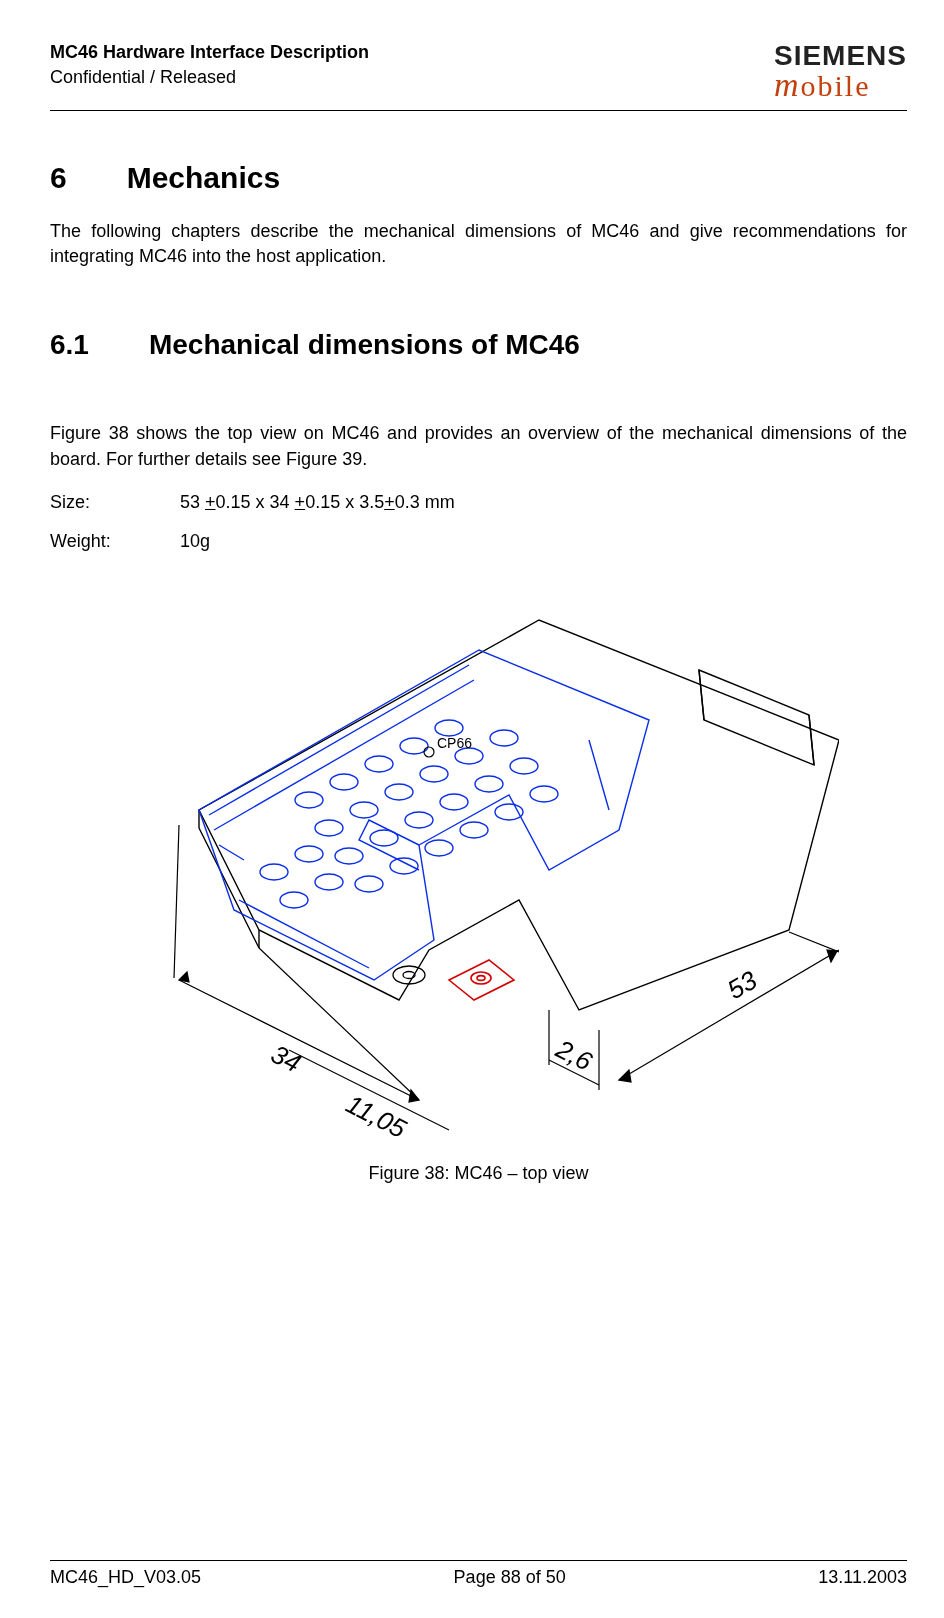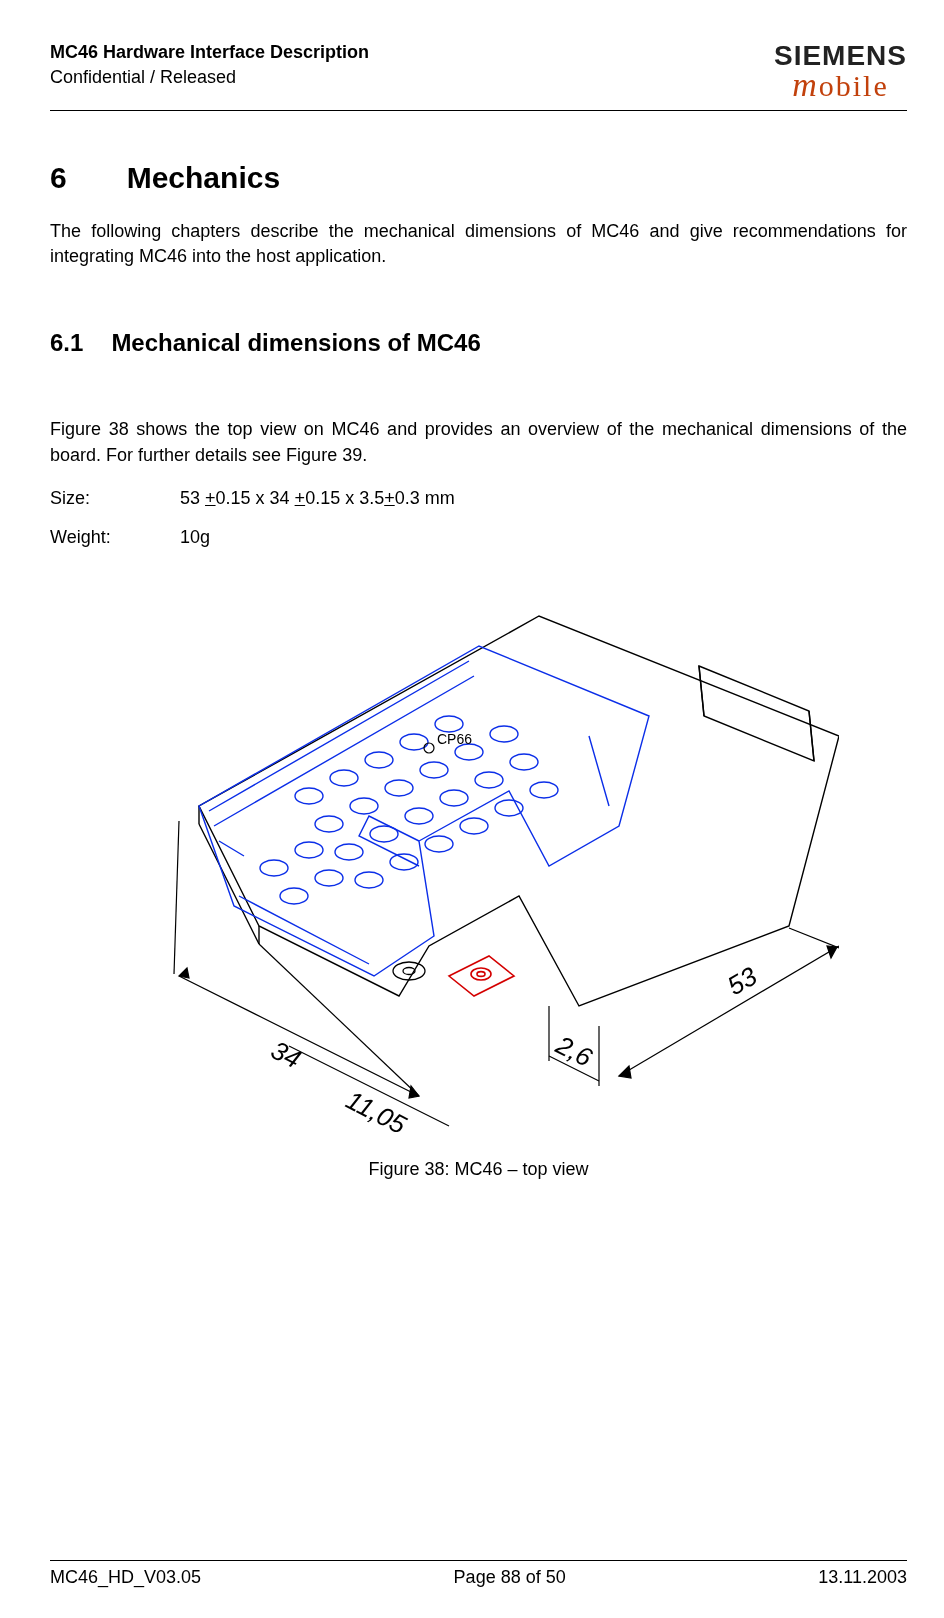--- a/index.html
+++ b/index.html
@@ -25,21 +25,21 @@
       padding-bottom: 6px;
       margin-bottom: 50px;
     }
     .header-left {
       font-size: 18px;
       line-height: 1.4;
     }
     .header-title { font-weight: bold; }
     .header-sub { font-weight: normal; }
     .brand {
-      text-align: center;
+      text-align: left;
     }
     .brand-siemens {
       font-family: Arial, sans-serif;
       font-weight: 900;
       font-size: 28px;
       letter-spacing: 1px;
       color: #222;
     }
     .brand-mobile {
       font-family: Georgia, serif;
@@ -57,22 +57,22 @@
       margin-bottom: 24px;
     }
     .para {
       font-size: 18px;
       text-align: justify;
       line-height: 1.4;
       margin-bottom: 60px;
     }
     .h2-row {
       display: flex;
-      gap: 28px;
-      font-size: 24px;
+      gap: 60px;
+      font-size: 28px;
       font-weight: bold;
       margin-bottom: 24px;
     }
     .para2 {
       font-size: 18px;
       text-align: justify;
       line-height: 1.4;
       margin-bottom: 20px;
       margin-top: 36px;
     }

